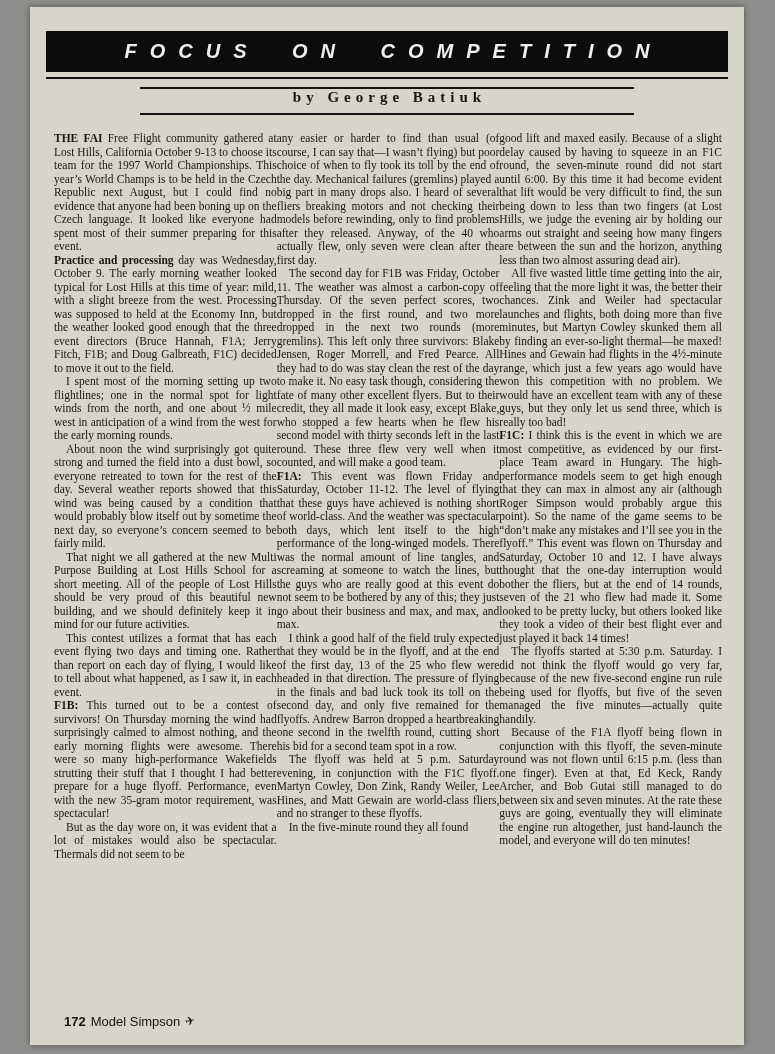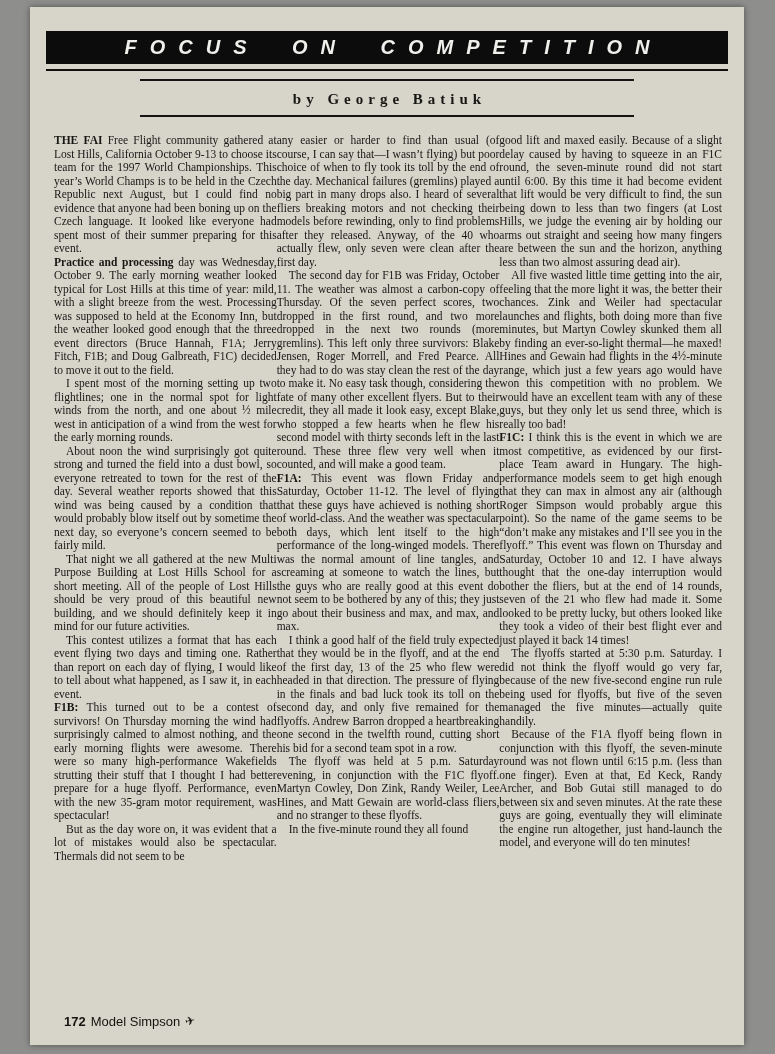--- a/index.html
+++ b/index.html
@@ -15,21 +15,21 @@
     left: 30px; top: 7px;
     width: 714px; height: 1038px;
     background: #d7d4ca;
     box-shadow: 0 0 6px rgba(0,0,0,.45);
     color: #171714;
   }
   
   .banner {
     margin: 24px 16px 0 16px;
     background: #0c0c0c;
-    height: 33px;
+    height: 41px;
     display: flex;
     align-items: center;
     justify-content: center;
   }
   .banner-text {
     color: #efefec;
     font-family: "Liberation Sans", sans-serif;
     font-weight: bold;
     font-style: italic;
     font-size: 20px;
@@ -56,21 +56,21 @@
   .byline-rule {
     height: 2px; background: #141414;
     margin: 8px 110px 0 110px;
   }
   .byline {
     text-align: center;
     font-weight: bold;
     font-size: 15px;
     letter-spacing: 5px;
     padding-left: 5px;
-    margin-top: 10px;
+    margin-top: 0;
   }
   .byline-rule.bottom { margin-top: 7px; }
   
   .columns {
     display: flex;
     gap: 0;
     margin: 17px 22px 0 24px;
   }
   .col {
     flex: 1;

